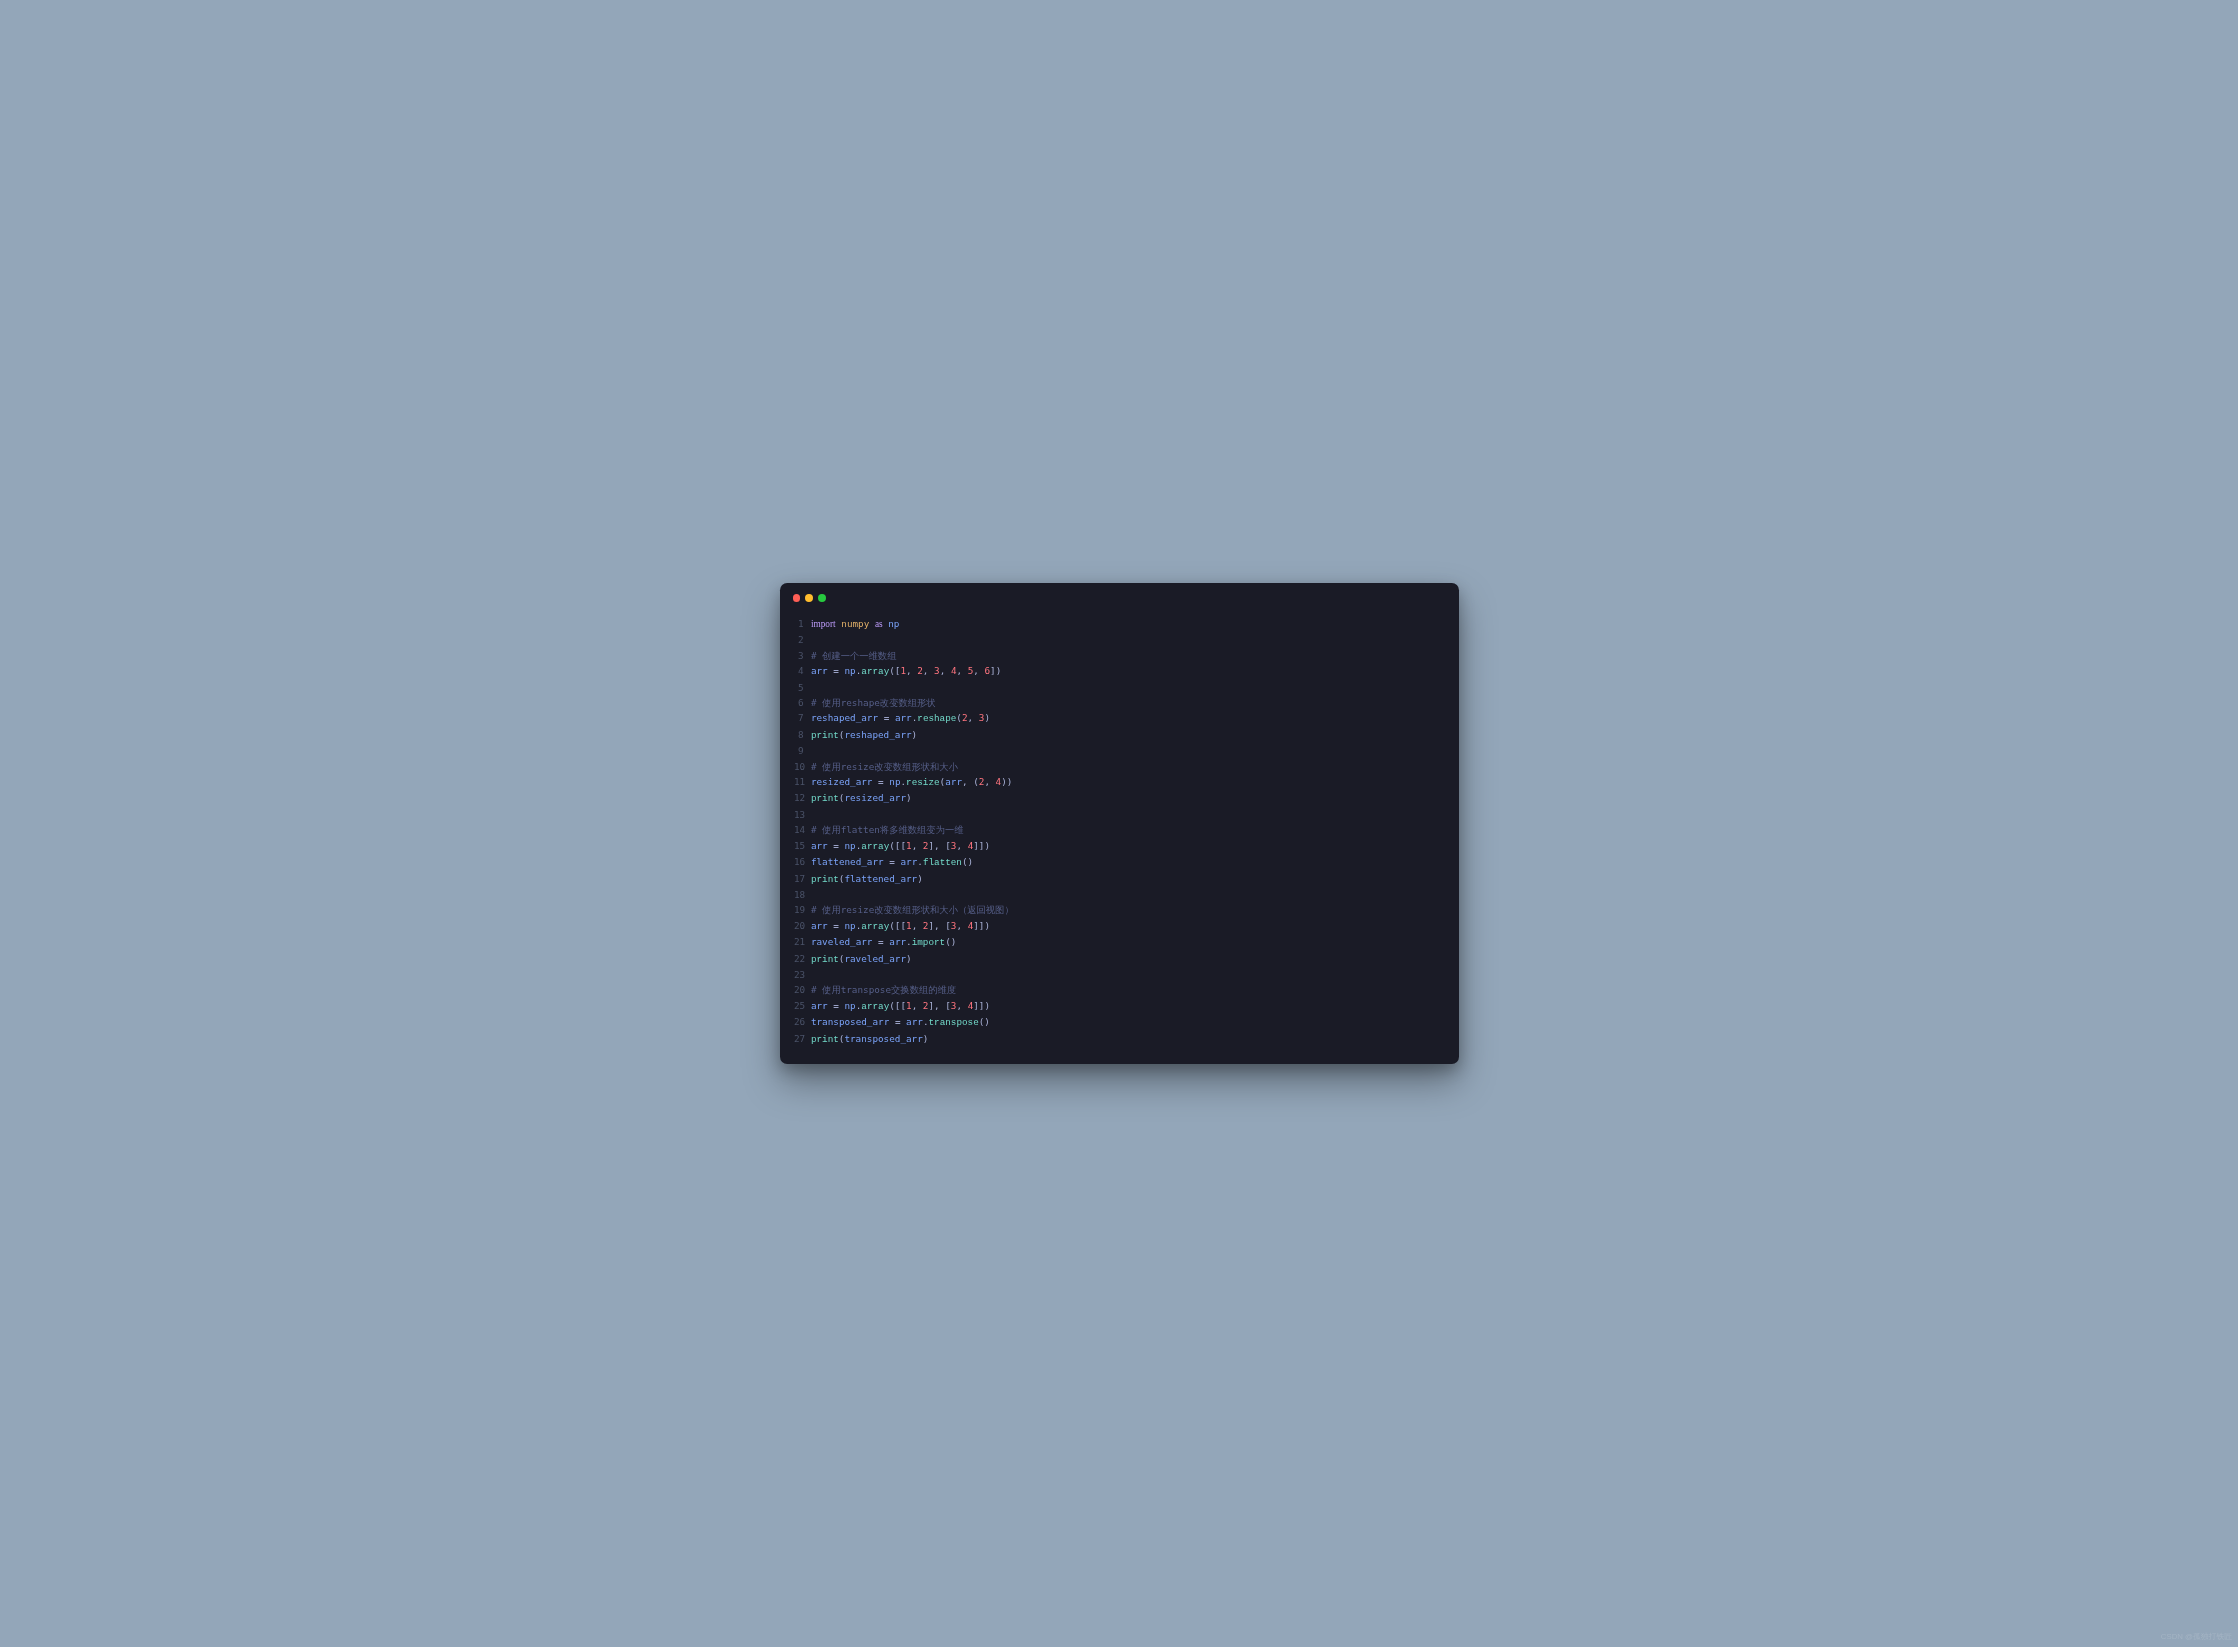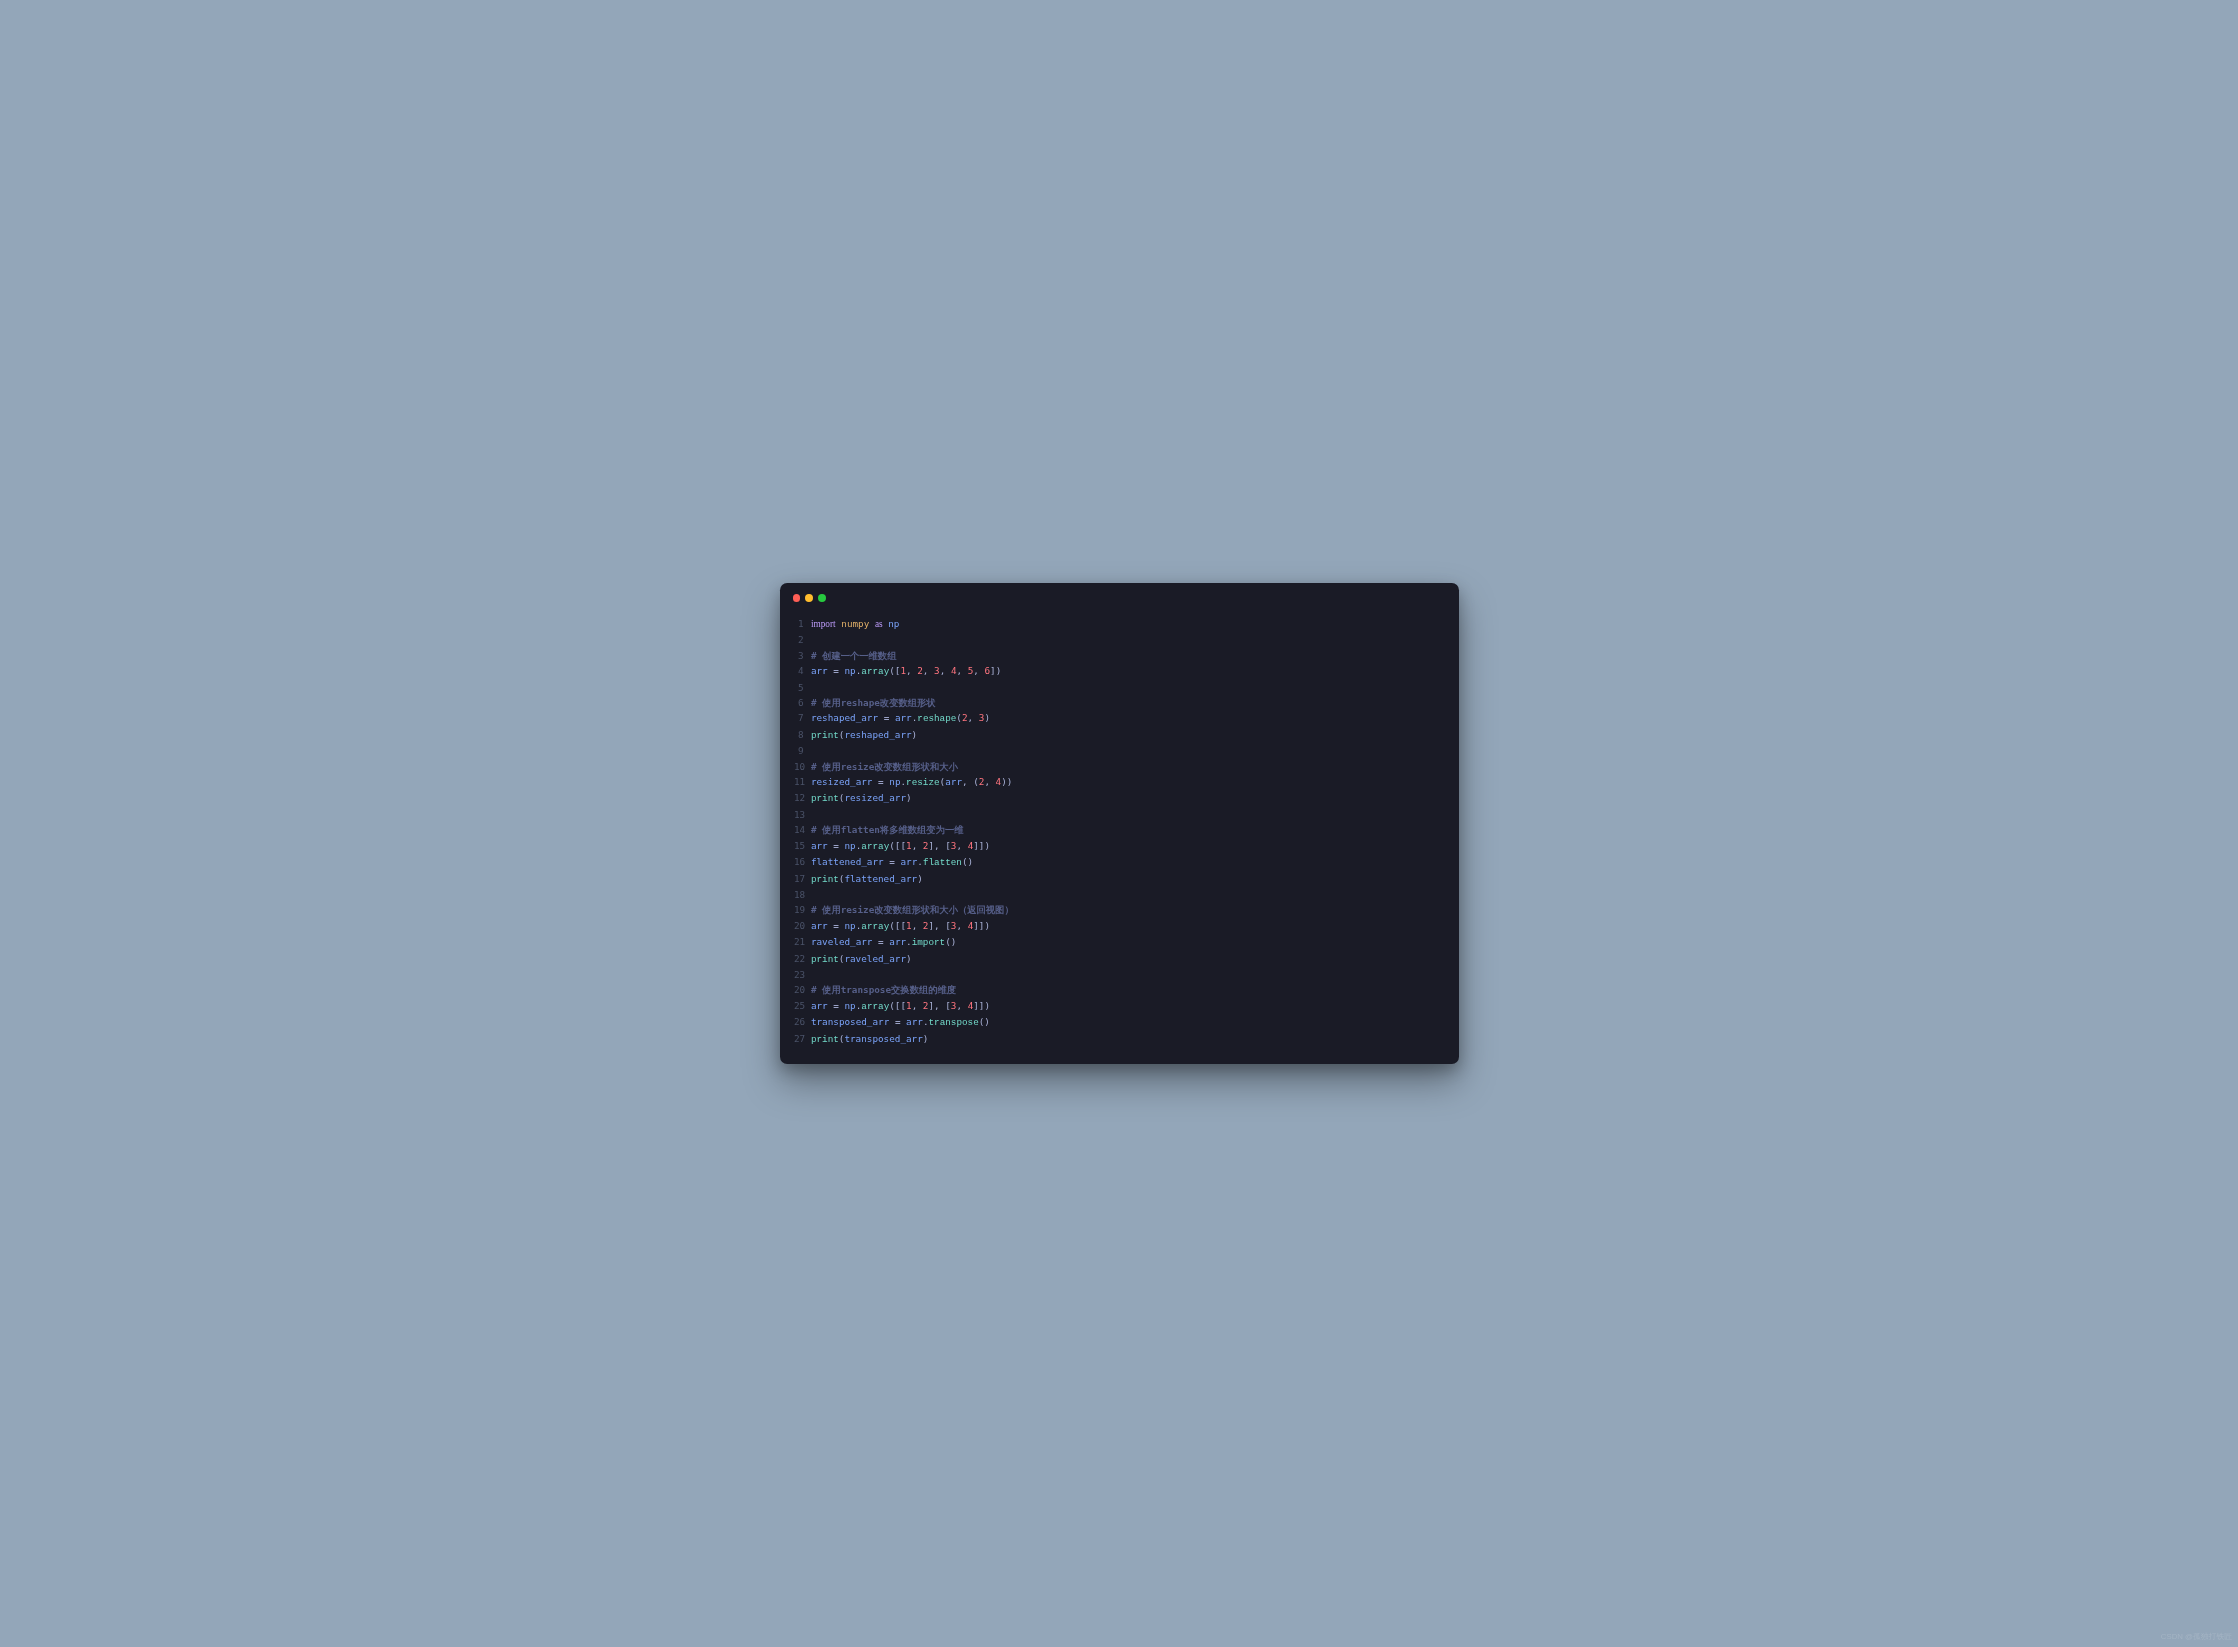--- a/index.html
+++ b/index.html
@@ -48,21 +48,21 @@
     padding-right: 7.2px;
   }
   .code { flex: 1; }
   .kw { color: #bb9af7; font-family: Liberation Serif, serif; }       
   .mod { color: #e0af68; }      
   .var { color: #7aa2f7; }      
   .fn { color: #73daca; font-family: Liberation Mono, monospace; }       
   .op { color: #c0caf5; }       
   .punc { color: #a9b1d6; }     
   .num { color: #ff757f; }      
-  .cmt { color: #565f89; font-style: normal; font-weight: bold; } 
+  .cmt { color: #565f89; font-style: normal; } 
   .pl { color: #c0caf5; }       
   .watermark {
     position: fixed;
     bottom: 4.8px; right: 6px;
     color: rgba(255,255,255,0.15);
     font-size: 7.8px;
     font-family: sans-serif;
     pointer-events: none;
   }
 </style>

